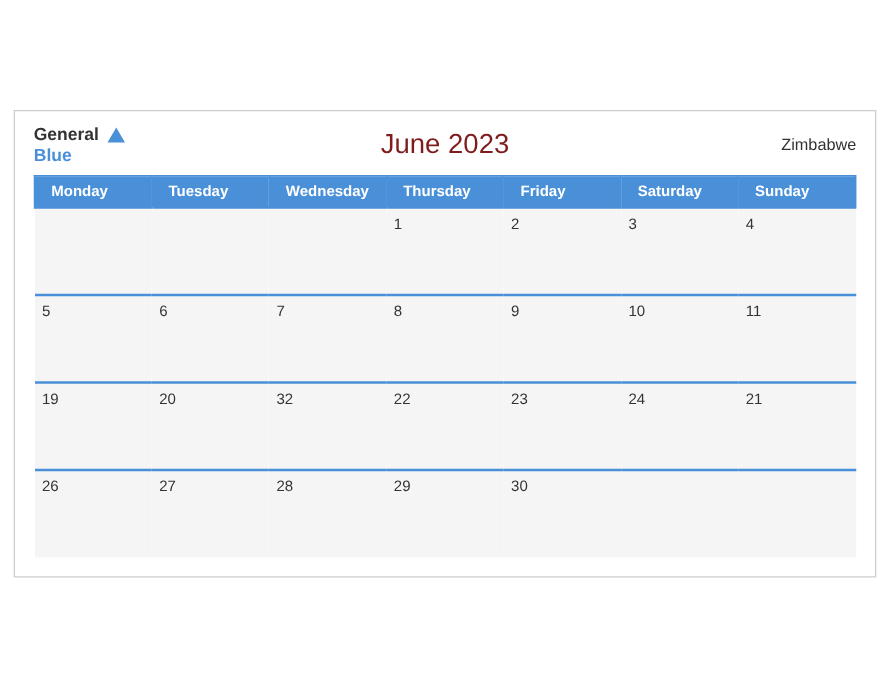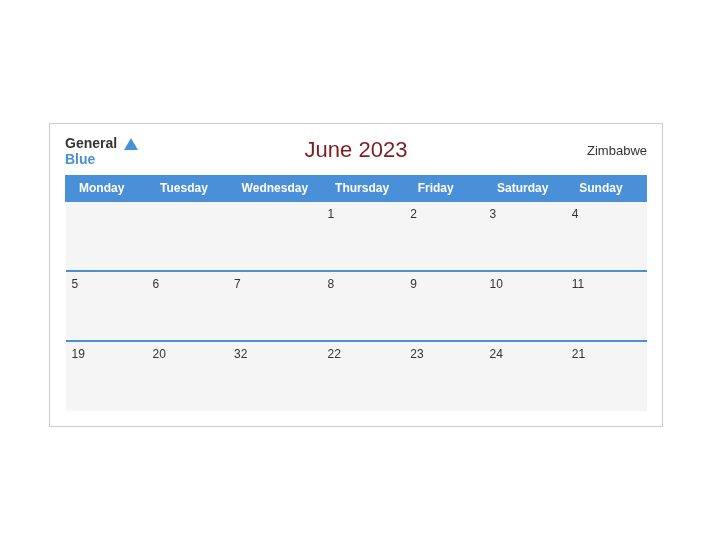--- a/index.html
+++ b/index.html
@@ -6,21 +6,21 @@
     body {
       width: 712px;
       height: 550px;
       background: #fff;
       font-family: Arial, sans-serif;
       display: flex;
       align-items: center;
       justify-content: center;
     }
     .calendar-wrapper {
-      width: 614px;
+      width: 690px;
       background: #fff;
       border: 1px solid #ccc;
       padding: 10px 15px 15px 15px;
     }
     .calendar-header {
       display: flex;
       align-items: center;
       justify-content: space-between;
       margin-bottom: 8px;
       position: relative;
@@ -197,15 +197,34 @@
           <td>
             <span class="day-number">23</span>
           </td>
           <td>
             <span class="day-number">24</span>
           </td>
           <td>
             <span class="day-number">21</span>
           </td>
         </tr>
+        <tr>
+          <td>
+            <span class="day-number">26</span>
+          </td>
+          <td>
+            <span class="day-number">27</span>
+          </td>
+          <td>
+            <span class="day-number">28</span>
+          </td>
+          <td>
+            <span class="day-number">29</span>
+          </td>
+          <td>
+            <span class="day-number">30</span>
+          </td>
+          <td class="empty-cell"></td>
+          <td class="empty-cell"></td>
+        </tr>
       </tbody>
   </table>
 </div>
 
 </body></html>

